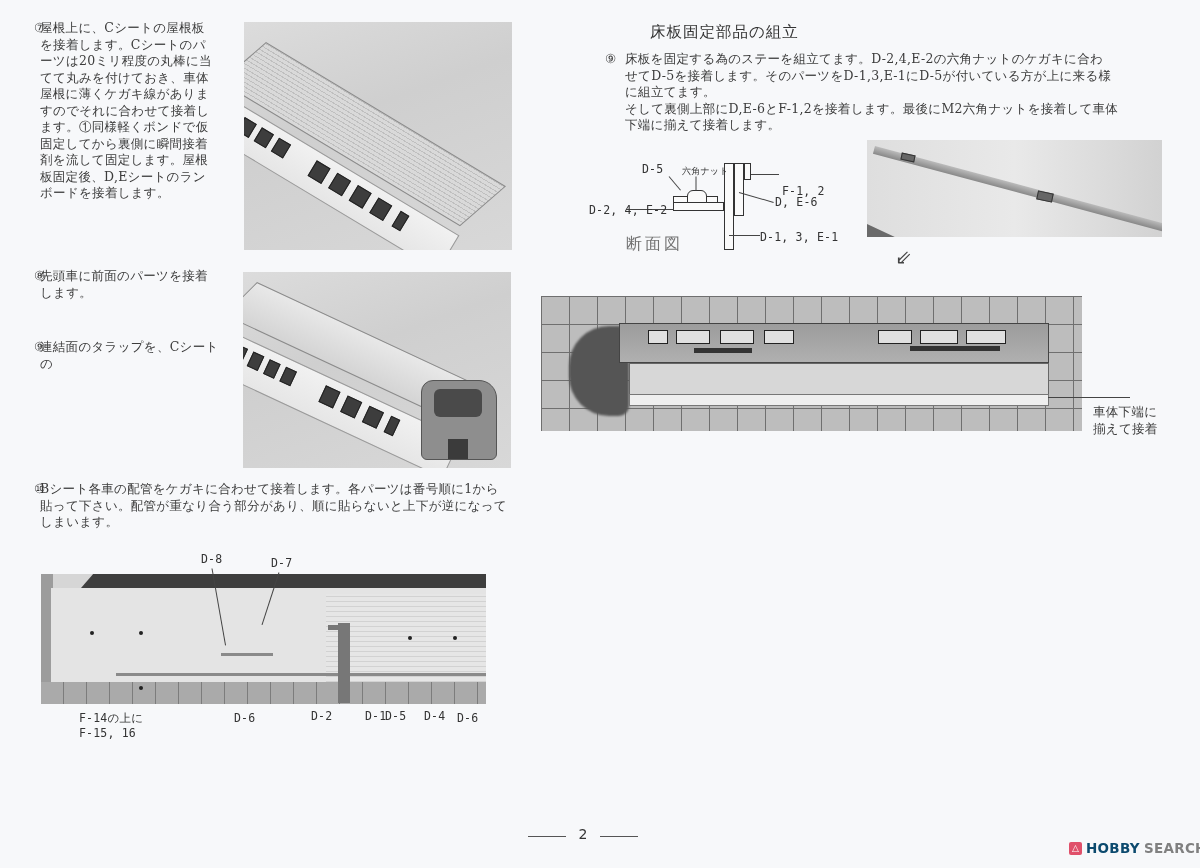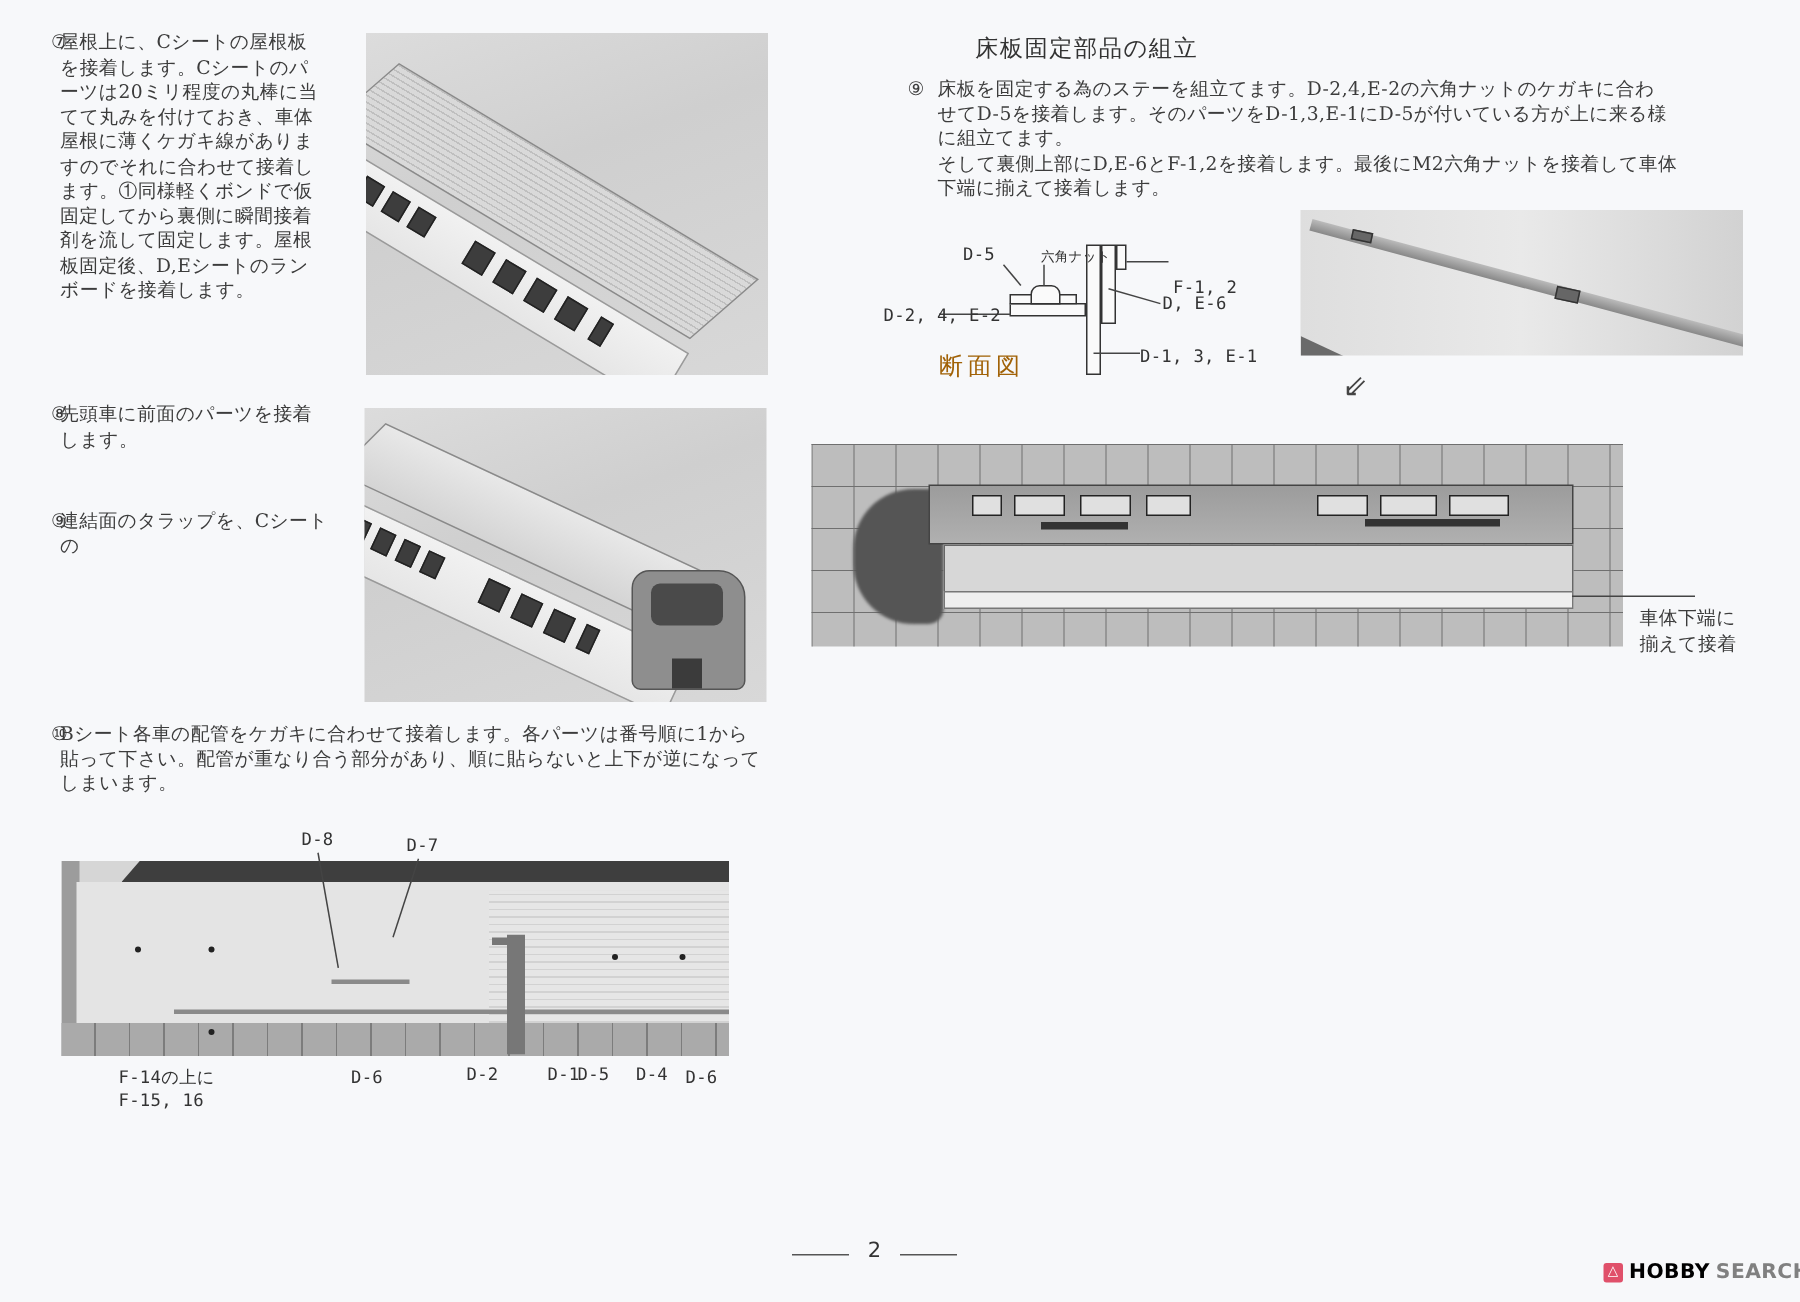--- a/index.html
+++ b/index.html
@@ -77,21 +77,21 @@
   .logo {
     position: absolute; left: 1069px; top: 840px;
     font-family: "DejaVu Sans", sans-serif; font-weight: bold; font-size: 13.5px;
     display: flex; align-items: center; gap: 4px; letter-spacing: 0.3px;
   }
   .logo .mark {
     width: 13px; height: 13px; background: #e0506a; border-radius: 2px;
     display: inline-flex; align-items: center; justify-content: center;
     color: #fff; font-size: 9px; line-height: 1;
   }
-  .logo .hobby { color: #000000; }
+  .logo .hobby { color: #0c4a6e; }
   .logo .search { color: #808080; }
 </style>
 </head>
 <body>
 
 <div class="abs step" style="left:34px; top:20px; width:200px;">
   <span class="num">⑦</span>
   <div class="body">屋根上に、Cシートの屋根板
 を接着します。Cシートのパ
 ーツは20ミリ程度の丸棒に当
@@ -216,26 +216,26 @@
   <div class="abs" style="left:107px; top:40px; width:20px; height:13px; border:1px solid #333; border-radius:6px 6px 0 0; background:#fafafa;"></div>
 
   <div class="line" style="left:89px; top:26px; width:18px; transform: rotate(50deg);"></div>
   <div class="line" style="left:116px; top:26px; width:14px; transform: rotate(90deg);"></div>
   <div class="line" style="left:46px; top:59px; width:48px;"></div>
   <div class="line" style="left:171px; top:24px; width:28px;"></div>
   <div class="line" style="left:159px; top:42px; width:36px; transform: rotate(16deg);"></div>
   <div class="line" style="left:149px; top:85px; width:31px;"></div>
 
   <span class="label-sm" style="left:62px; top:12px;">D-5</span>
-  <span class="label-sm" style="left:114px; top:15px; font-size:9px; font-family:'DejaVu Sans',sans-serif;">六角ナット</span>
+  <span class="label-sm" style="left:102px; top:15px; font-size:9px; font-family:'DejaVu Sans',sans-serif;">六角ナット</span>
   <span class="label-sm" style="left:9px; top:53px;">D-2, 4, E-2</span>
   <span class="label-sm" style="left:202px; top:22px;margin-top:12px;">F-1, 2</span>
   <span class="label-sm" style="left:195px; top:45px;">D, E-6</span>
   <span class="label-sm" style="left:180px; top:80px;text-align:center;">D-1, 3, E-1</span>
-  <span class="abs" style="left:46px; top:84px; font-size:16px; letter-spacing:3px; color:#a16207;">断面図</span>
+  <span class="abs" style="left:46px; top:84px; font-size:16px; letter-spacing:3px; color:#737373;">断面図</span>
 </div>
 
 <div class="photo" style="left:867px; top:140px; width:295px; height:97px; background: linear-gradient(90deg,#dedede,#e9e9e9 50%,#d2d2d2);">
   <div class="abs" style="left:8px; top:6px; width:300px; height:8px; background:linear-gradient(180deg,#bbb,#888); transform-origin:left top; transform: rotate(15deg);"></div>
   <div class="abs" style="left:34px; top:14px; width:14px; height:7px; background:#666; border:1px solid #333; transform: rotate(12deg);"></div>
   <div class="abs" style="left:170px; top:52px; width:16px; height:9px; background:#666; border:1px solid #333; transform: rotate(12deg);"></div>
   <div class="abs" style="left:0; top:84px; width:30px; height:14px; background:#6a6a6a; clip-path: polygon(0 0,100% 100%,0 100%);"></div>
 </div>
 
 <div class="abs" style="left:895px; top:245px; font-size:20px; color:#444; font-family:'DejaVu Sans',sans-serif;">⇙</div>

